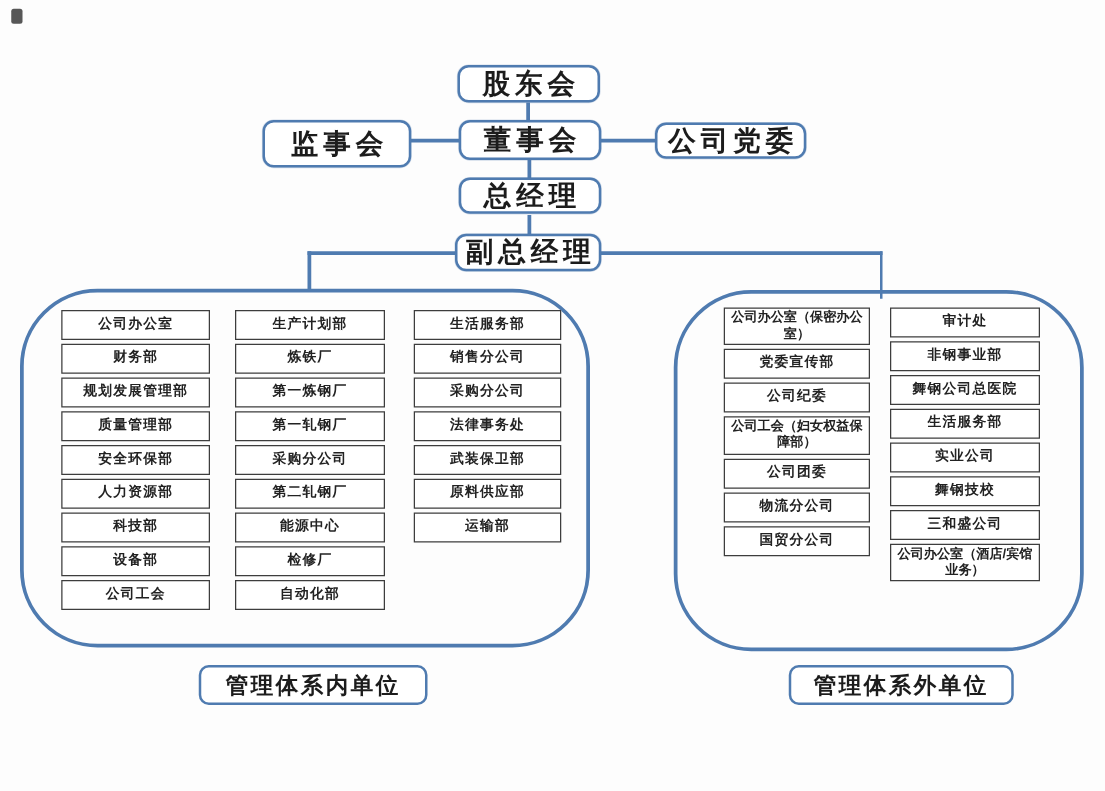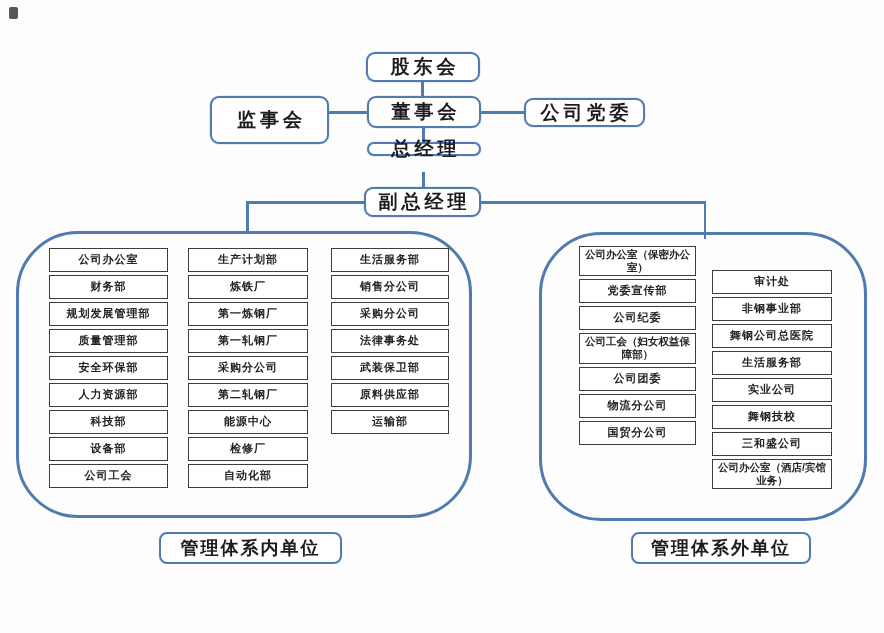--- a/index.html
+++ b/index.html
@@ -8,21 +8,21 @@
     background:#fdfdfd;
     font-family:"Liberation Sans","DejaVu Sans",sans-serif;
   }
   .stage{position:absolute;left:0;top:0;width:884px;height:633px;}
 
   
   .node{
     position:absolute;box-sizing:border-box;
     border:2.5px solid #4f7bb0;border-radius:9px;background:#ffffff;
     display:flex;align-items:center;justify-content:center;
-    font-size:19px;font-weight:600;color:#1c1c1c;letter-spacing:4px;
+    font-size:22px;font-weight:600;color:#1c1c1c;letter-spacing:4px;
     text-indent:4px; 
     box-shadow:0 0 0 0.5px rgba(79,123,176,.25);
   }
 
   
   .line{position:absolute;background:#4f7bb0;}
 
   
   .container{
     position:absolute;box-sizing:border-box;
@@ -63,24 +63,24 @@
   <div class="line" style="left:328px;top:111px;width:40px;height:2.5px;"></div>
   <div class="line" style="left:480px;top:111px;width:45px;height:2.5px;"></div>
   <div class="line" style="left:422px;top:127px;width:2.5px;height:17px;"></div>
   <div class="line" style="left:422px;top:172px;width:2.5px;height:17px;"></div>
   <div class="line" style="left:246px;top:201px;width:120px;height:2.5px;"></div>
   <div class="line" style="left:246px;top:201px;width:2.5px;height:31px;"></div>
   <div class="line" style="left:479px;top:201px;width:227px;height:2.5px;"></div>
   <div class="line" style="left:703.5px;top:201px;width:2.5px;height:38px;"></div>
 
   <div class="node" style="left:366px;top:52px;width:114px;height:30px;">股东会</div>
-  <div class="node" style="left:210px;top:96px;width:119px;height:48px;">监事会</div>
+  <div class="node" style="left:210px;top:96px;width:119px;height:38px;">监事会</div>
   <div class="node" style="left:367px;top:96px;width:114px;height:32px;">董事会</div>
   <div class="node" style="left:524px;top:98px;width:121px;height:29px;">公司党委</div>
-  <div class="node" style="left:367px;top:142px;width:114px;height:14px;">总经理</div>
+  <div class="node" style="left:367px;top:142px;width:114px;height:29px;">总经理</div>
   <div class="node" style="left:364px;top:187px;width:117px;height:30px;">副总经理</div>
 
   <div class="container" style="left:16px;top:231px;width:456px;height:287px;">
 
     <div class="col" style="left:30px;top:14px;width:119px;">
       <div class="ubox">公司办公室</div>
       <div class="ubox">财务部</div>
       <div class="ubox">规划发展管理部</div>
       <div class="ubox">质量管理部</div>
       <div class="ubox">安全环保部</div>
@@ -118,21 +118,21 @@
     <div class="col" style="left:37px;top:11px;width:117px;">
       <div class="ubox small">公司办公室（保密办公室）</div>
       <div class="ubox">党委宣传部</div>
       <div class="ubox">公司纪委</div>
       <div class="ubox small">公司工会（妇女权益保障部）</div>
       <div class="ubox">公司团委</div>
       <div class="ubox">物流分公司</div>
       <div class="ubox">国贸分公司</div>
     </div>
 
-    <div class="col" style="left:170px;top:11px;width:120px;margin-top:24px;">
+    <div class="col" style="left:170px;top:11px;width:120px;">
       <div class="ubox">审计处</div>
       <div class="ubox">非钢事业部</div>
       <div class="ubox">舞钢公司总医院</div>
       <div class="ubox">生活服务部</div>
       <div class="ubox">实业公司</div>
       <div class="ubox">舞钢技校</div>
       <div class="ubox">三和盛公司</div>
       <div class="ubox small">公司办公室（酒店/宾馆业务）</div>
     </div>
   </div>

